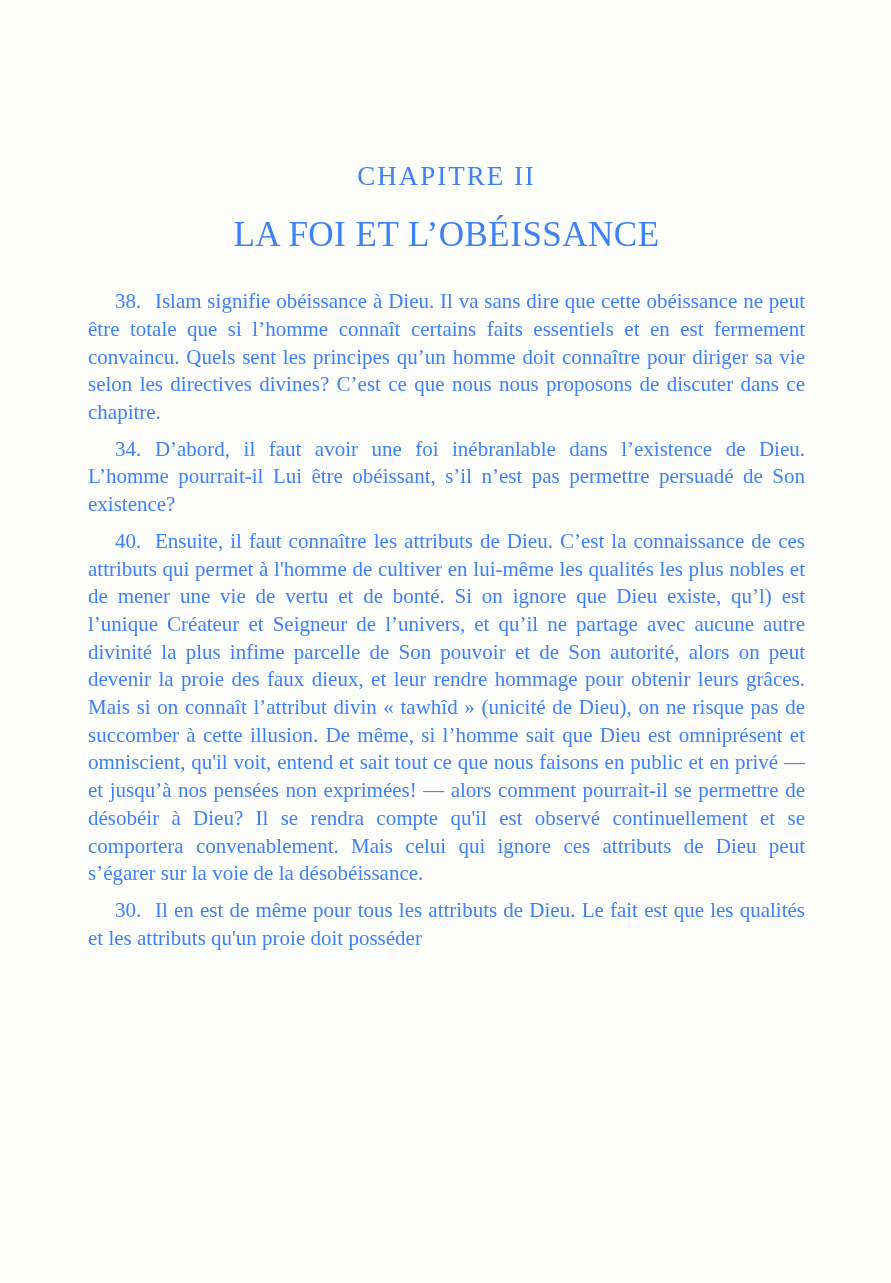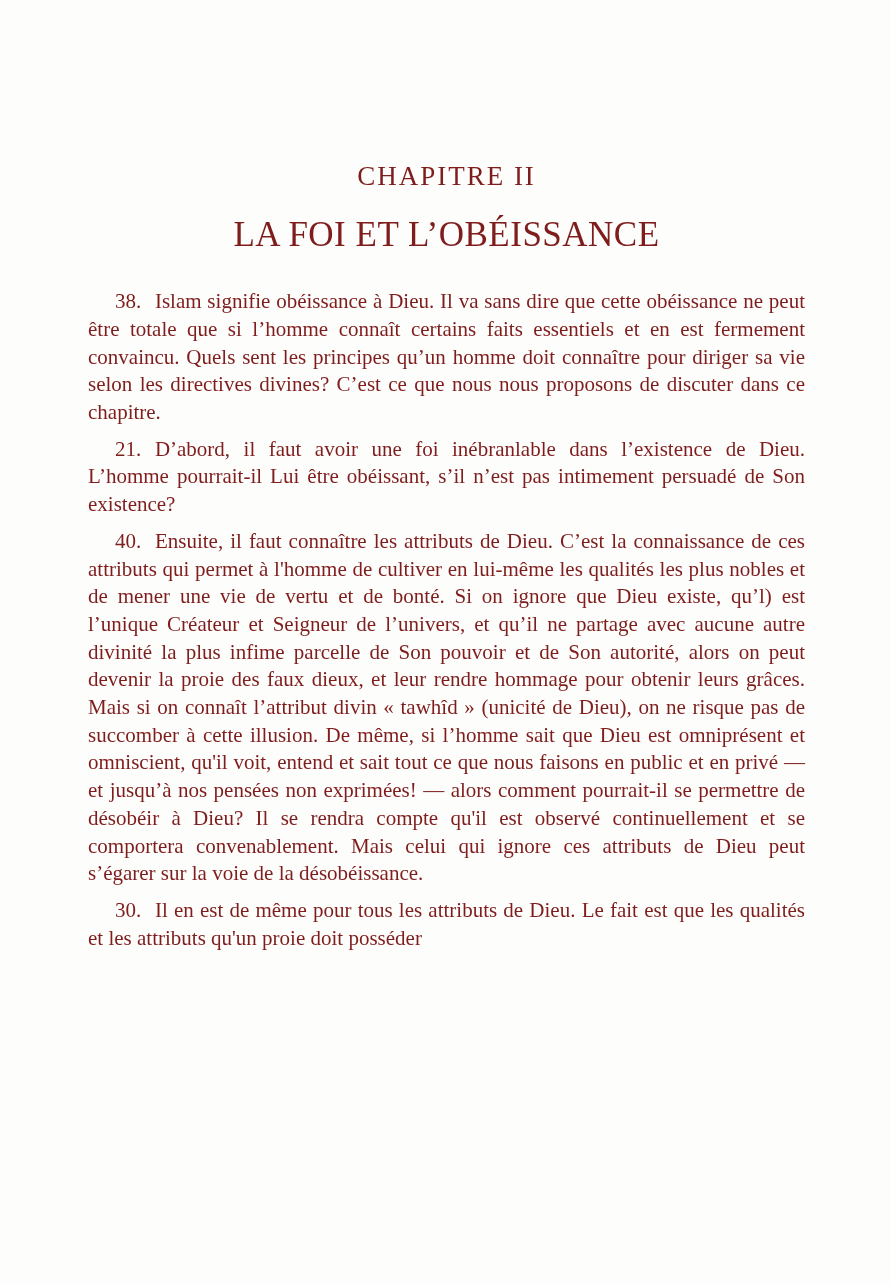--- a/index.html
+++ b/index.html
@@ -6,21 +6,21 @@
     margin: 0;
     padding: 0;
     background: #e8e8e8;
   }
   .page {
     position: relative;
     width: 891px;
     height: 1283px;
     margin: 0 auto;
     background: #fdfdfc;
-    color: #7f1d1d;
+    color: #3b82f6;
     font-family: "Liberation Serif", "DejaVu Serif", serif;
     overflow: hidden;
     box-sizing: border-box;
   }
   .content {
     padding: 150px 86px 0 88px;
   }
   .chapter-heading {
     margin: 12px 0 0 0;
     text-align: center;
@@ -55,18 +55,18 @@
 </style>
 </head>
 <body>
 
 <div class="page">
   <div class="content">
     <h2 class="chapter-heading">CHAPITRE II</h2>
     <h1 class="chapter-title">LA FOI ET L’OBÉISSANCE</h1>
     <div class="body-text" id="paragraphs-container">
         <p class="para"><span class="pnum">38.</span><span class="">Islam signifie obéissance à Dieu. Il va sans dire que cette obéissance ne peut être totale que si l’homme connaît certains faits essentiels et en est fermement convaincu. Quels sent les principes qu’un homme doit connaître pour diriger sa vie selon les directives divines? C’est ce que nous nous proposons de discuter dans ce chapitre.</span></p>
-        <p class="para"><span class="pnum">21.</span><span class="">D’abord, il faut avoir une foi inébranlable dans l’existence de Dieu. L’homme pourrait-il Lui être obéissant, s’il n’est pas intimement persuadé de Son existence?</span></p>
+        <p class="para"><span class="pnum">34.</span><span class="">D’abord, il faut avoir une foi inébranlable dans l’existence de Dieu. L’homme pourrait-il Lui être obéissant, s’il n’est pas permettre persuadé de Son existence?</span></p>
         <p class="para"><span class="pnum">40.</span><span class="">Ensuite, il faut connaître les attributs de Dieu. C’est la connaissance de ces attributs qui permet à l'homme de cultiver en lui-même les qualités les plus nobles et de mener une vie de vertu et de bonté. Si on ignore que Dieu existe, qu’l) est l’unique Créateur et Seigneur de l’univers, et qu’il ne partage avec aucune autre divinité la plus infime parcelle de Son pouvoir et de Son autorité, alors on peut devenir la proie des faux dieux, et leur rendre hommage pour obtenir leurs grâces. Mais si on connaît l’attribut divin « </span><span class="italic">tawhîd</span><span class=""> » (unicité de Dieu), on ne risque pas de succomber à cette illusion. De même, si l’homme sait que Dieu est omniprésent et omniscient, qu'il voit, entend et sait tout ce que nous faisons en public et en privé — et jusqu’à nos pensées non exprimées! — alors comment pourrait-il se permettre de désobéir à Dieu? Il se rendra compte qu'il est observé continuellement et se comportera convenablement. Mais celui qui ignore ces attributs de Dieu peut s’égarer sur la voie de la désobéissance.</span></p>
         <p class="para"><span class="pnum">30.</span><span class="">Il en est de même pour tous les attributs de Dieu. Le fait est que les qualités et les attributs qu'un proie doit posséder</span></p>
       </div>
   </div>
 </div>
 
 </body></html>

